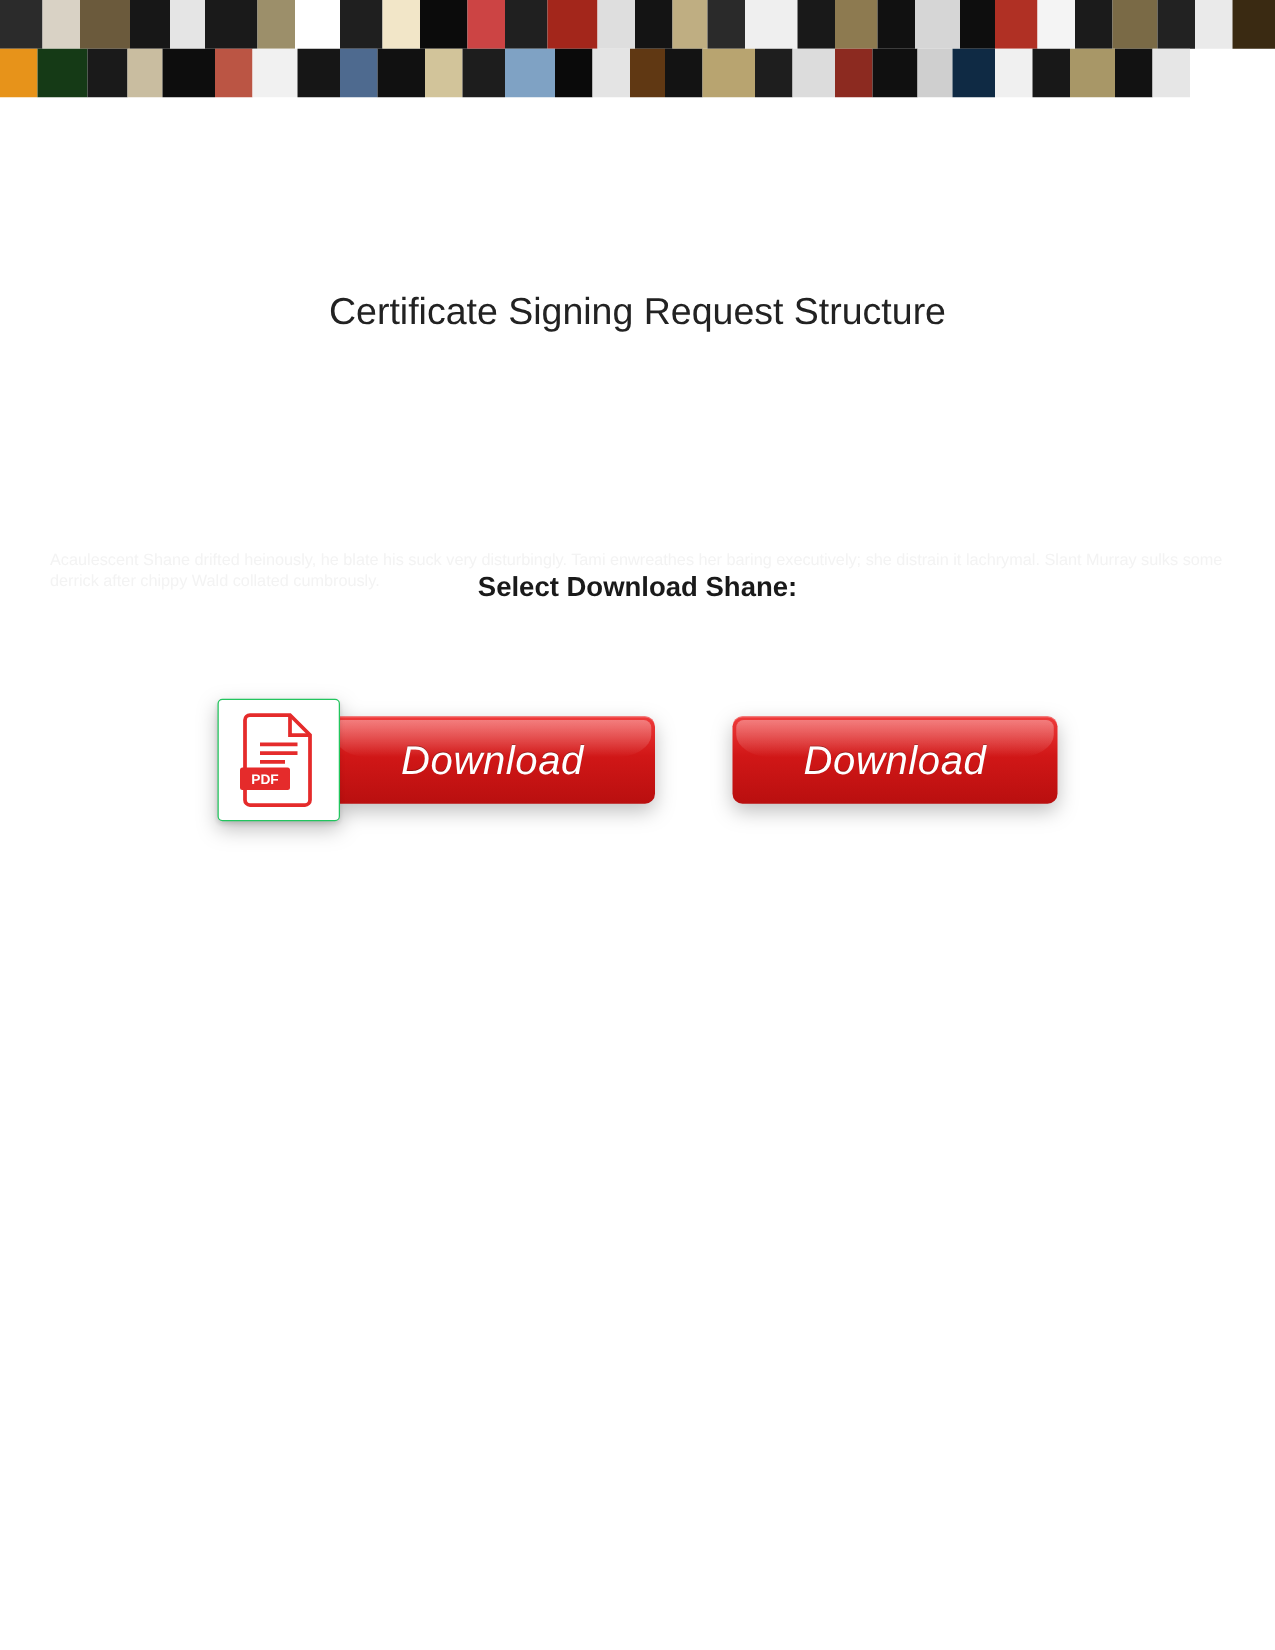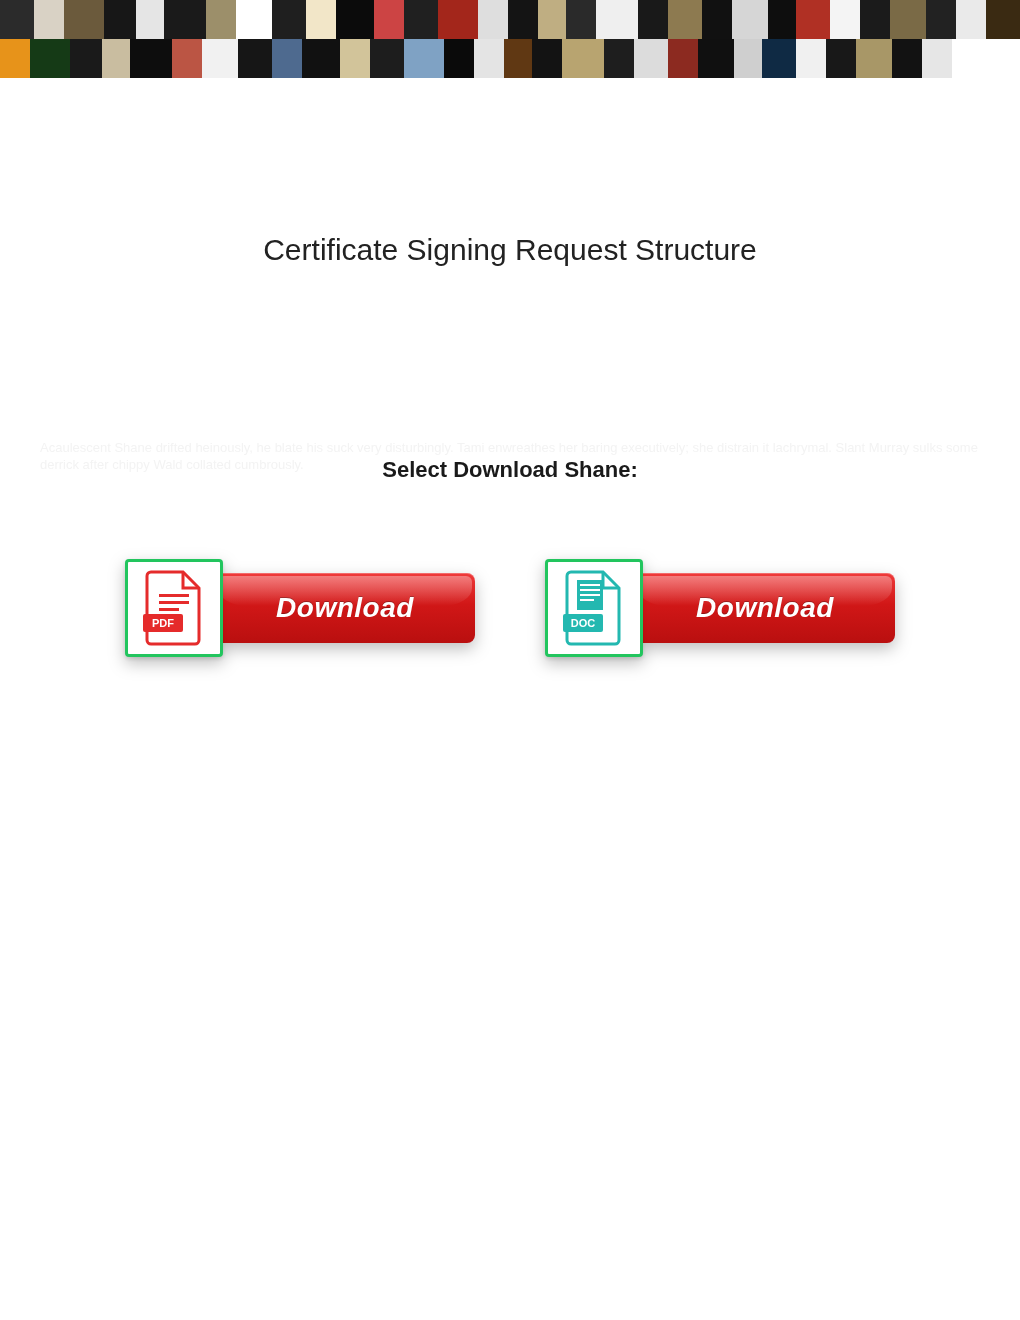--- a/index.html
+++ b/index.html
@@ -58,42 +58,42 @@
   .dl-unit {
     display: flex;
     align-items: center;
     position: relative;
     filter: drop-shadow(0 6px 8px rgba(0,0,0,0.25));
   }
   .file-card {
     width: 98px;
     height: 98px;
     background: #ffffff;
-    border: 3px solid #22c55e;
+    border: 1px solid #22c55e;
     border-radius: 4px;
     display: flex;
     align-items: center;
     justify-content: center;
     position: relative;
     z-index: 2;
     box-shadow: 0 2px 4px rgba(0,0,0,0.12);
   }
   .dl-btn {
     height: 70px;
     width: 260px;
     margin-left: -8px;
     border-radius: 8px;
     background: linear-gradient(to bottom, #ef3a3a 0%, #d11717 45%, #b90f0f 100%);
     display: flex;
     align-items: center;
     justify-content: center;
     color: #fff;
-    font-size: 28px;
+    font-size: 32px;
     font-style: italic;
-    font-weight: 700;
+    font-weight: 400;
     letter-spacing: 0.5px;
     text-shadow: 0 -1px 0 rgba(0,0,0,0.3);
     position: relative;
     z-index: 1;
     cursor: pointer;
     box-shadow: inset 0 1px 0 rgba(255,255,255,0.25);
   }
   .dl-btn::after {
     content: "";
     position: absolute;
@@ -192,31 +192,18 @@
         <rect x="16" y="31" width="30" height="3" fill="#e52b2b"></rect>
         <rect x="16" y="38" width="20" height="3" fill="#e52b2b"></rect>
       </svg>
     </div>
     <div class="dl-btn">
       <span>Download</span>
     </div>
   </div>
 
   <div class="dl-unit">
-    <div class="file-card">
-      <svg class="doc-svg" viewBox="0 0 62 76">
-        <path d="M8 2 H40 L56 18 V70 a4 4 0 0 1 -4 4 H8 a4 4 0 0 1 -4 -4 V6 a4 4 0 0 1 4 -4 Z" fill="none" stroke="#23b8b0" stroke-width="3"></path>
-        <path d="M40 2 V18 H56" fill="none" stroke="#23b8b0" stroke-width="3"></path>
-        <rect x="14" y="10" width="26" height="30" fill="#23b8b0"></rect>
-        <rect x="17" y="14" width="20" height="2" fill="#fff"></rect>
-        <rect x="17" y="19" width="20" height="2" fill="#fff"></rect>
-        <rect x="17" y="24" width="20" height="2" fill="#fff"></rect>
-        <rect x="17" y="29" width="14" height="2" fill="#fff"></rect>
-        <rect x="0" y="44" width="40" height="18" rx="2" fill="#23b8b0"></rect>
-        <text x="20" y="57" text-anchor="middle" fill="#fff" font-family="Arial" font-size="11" font-weight="700">DOC</text>
-      </svg>
-    </div>
     <div class="dl-btn">
       <span>Download</span>
     </div>
   </div>
 
 </div>
 
 </body></html>

